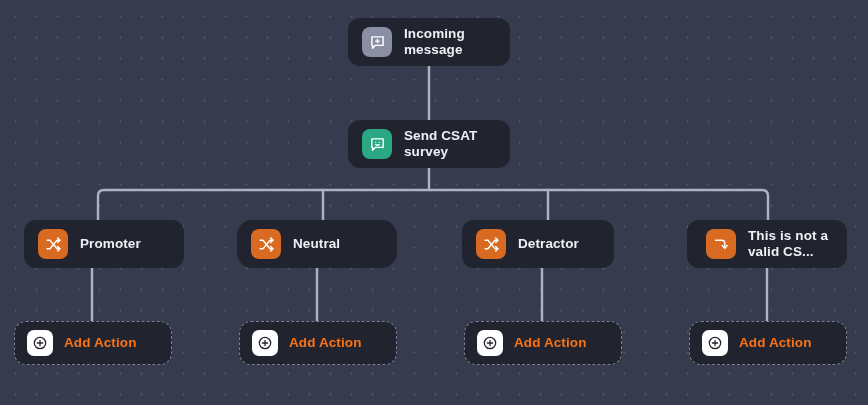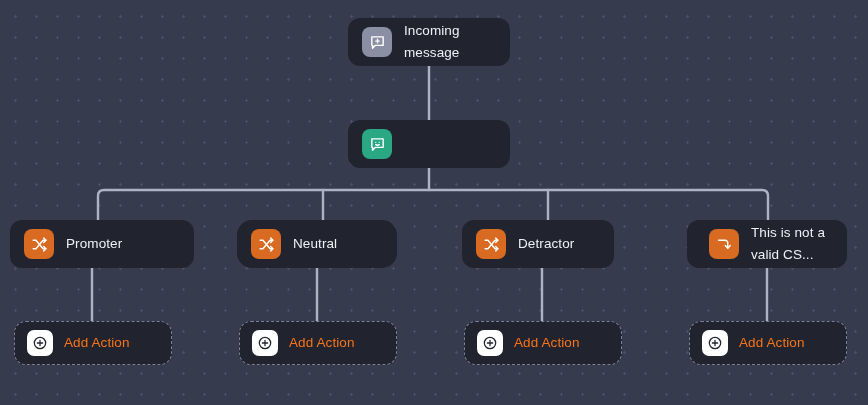--- a/index.html
+++ b/index.html
@@ -53,24 +53,24 @@
     margin-right: 12px;
   }
   .icon-gray  { background: #8a8fa3; }
   .icon-green { background: #2aa783; }
   .icon-orange{ background: #d96a21; }
   .icon-white { background: #ffffff; }
 
   .node-label {
     color: #eef0f6;
     font-size: 13.5px;
-    line-height: 22px;
+    line-height: 16px;
     letter-spacing: 0.1px;
     white-space: pre-line;
-    font-weight: 400;
+    font-weight: 700;
   }
 
   .node.add {
     background: #21242f;
     border: 1.5px dashed #7b8096;
     height: 44px;
     padding: 0 12px;
   }
   .node.add .node-icon {
     width: 26px;
@@ -121,23 +121,25 @@
 
   <div class="node" style="left:348px; top:120px; width:162px;">
     <span class="node-icon icon-green">
       <svg width="17" height="17" viewBox="0 0 24 24" fill="none" stroke="#ffffff" stroke-width="2" stroke-linecap="round" stroke-linejoin="round">
         <path d="M4 4 H20 V16 H9 L5 20 V16 H4 Z"></path>
         <circle cx="9.5" cy="9" r="0.9" fill="#ffffff" stroke="none"></circle>
         <circle cx="14.5" cy="9" r="0.9" fill="#ffffff" stroke="none"></circle>
         <path d="M9.5 12.2 Q12 14 14.5 12.2"></path>
       </svg>
     </span>
-  </div>
-
-  <div class="node" style="left:10px; top:220px; width:184px;">
+    <span class="node-label">Send CSAT
+survey</span>
+  </div>
+
+  <div class="node" style="left:24px; top:220px; width:160px;">
     <span class="node-icon icon-orange">
       <svg width="17" height="17" viewBox="0 0 24 24" fill="none" stroke="#ffffff" stroke-width="2" stroke-linecap="round" stroke-linejoin="round">
         <path d="M3 6 H7 L17 18 H21"></path>
         <path d="M3 18 H7 L17 6 H21"></path>
         <path d="M18 3 L21 6 L18 9"></path>
         <path d="M18 15 L21 18 L18 21"></path>
       </svg>
     </span>
     <span class="node-label">Promoter</span>
   </div>

